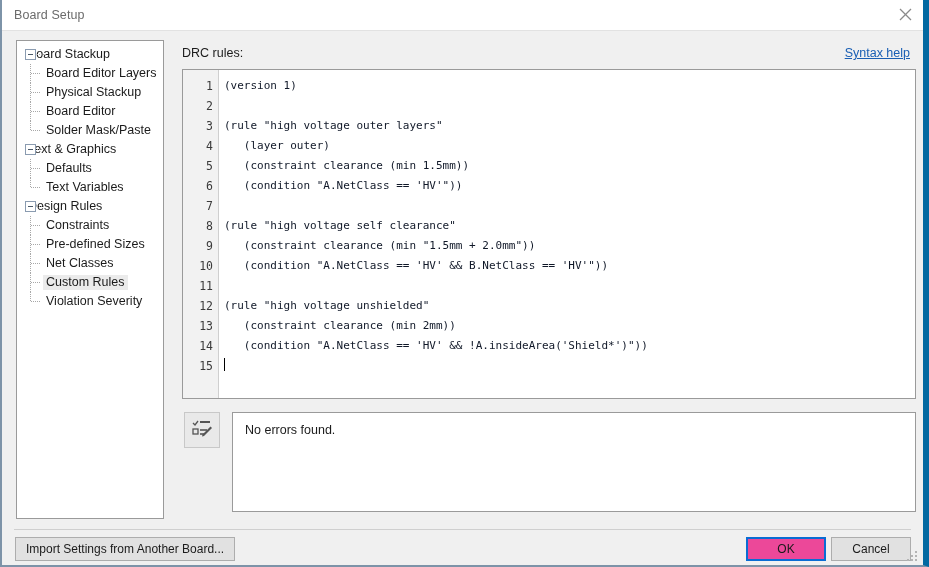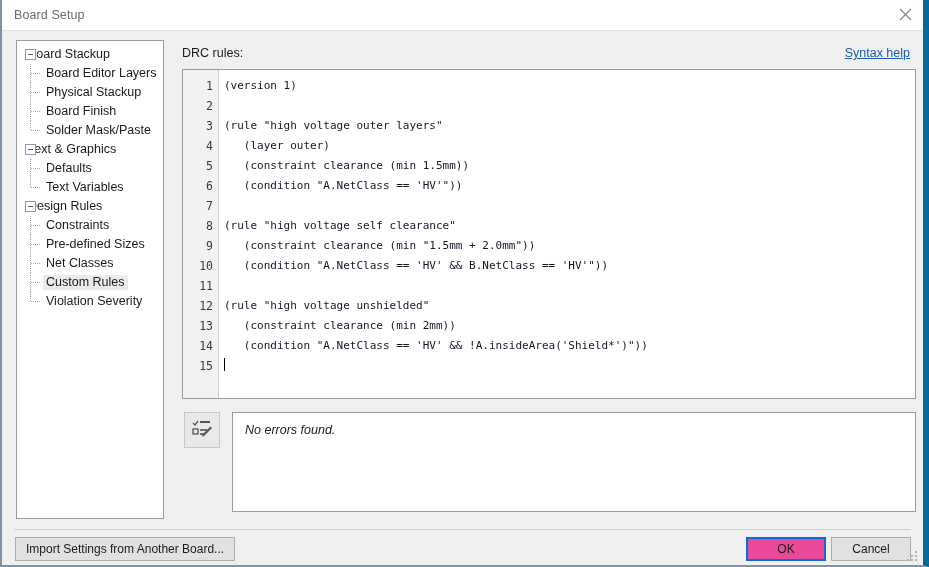--- a/index.html
+++ b/index.html
@@ -235,21 +235,20 @@
   .errors-box {
     position: absolute;
     left: 50px;
     top: 0;
     width: 684px;
     height: 100px;
     background: #ffffff;
     border: 1px solid #9a9a9a;
     box-sizing: border-box;
     padding: 10px 12px;
-    font-style: italic;
   }
   .errors-text {
     font-size: 12.5px;
     color: #1b1b1b;
   }
 
   
   .sep-line {
     position: absolute;
     left: 12px;
@@ -340,21 +339,21 @@
           <span class="tree-label">Board Editor Layers</span>
         </div>
         <div class="tree-row level1">
           <span class="dot-v"></span>
           <span class="dot-h"></span>
           <span class="tree-label">Physical Stackup</span>
         </div>
         <div class="tree-row level1">
           <span class="dot-v"></span>
           <span class="dot-h"></span>
-          <span class="tree-label">Board Finish</span>
+          <span class="tree-label">Board Editor</span>
         </div>
         <div class="tree-row level1">
           <span class="dot-v-short"></span>
           <span class="dot-h"></span>
           <span class="tree-label">Solder Mask/Paste</span>
         </div>
         <div class="tree-row level0">
           <span class="expander"></span>
           <span class="dot-h" style="left: 20px;"></span>
           <span class="tree-label">Text &amp; Graphics</span>

